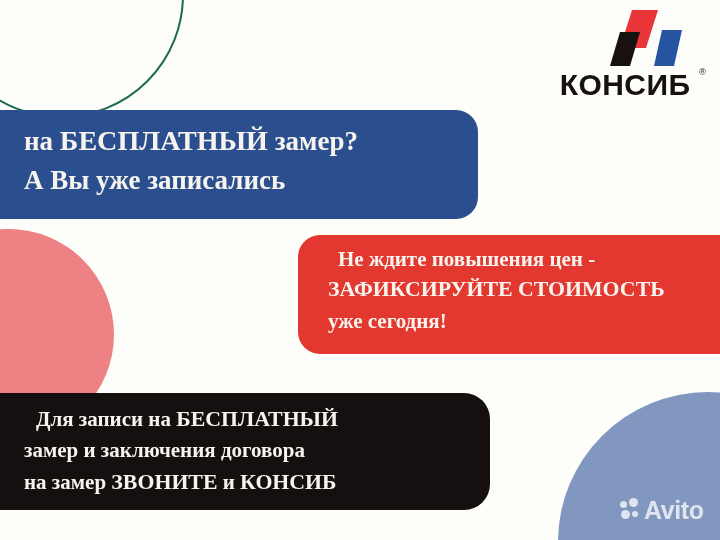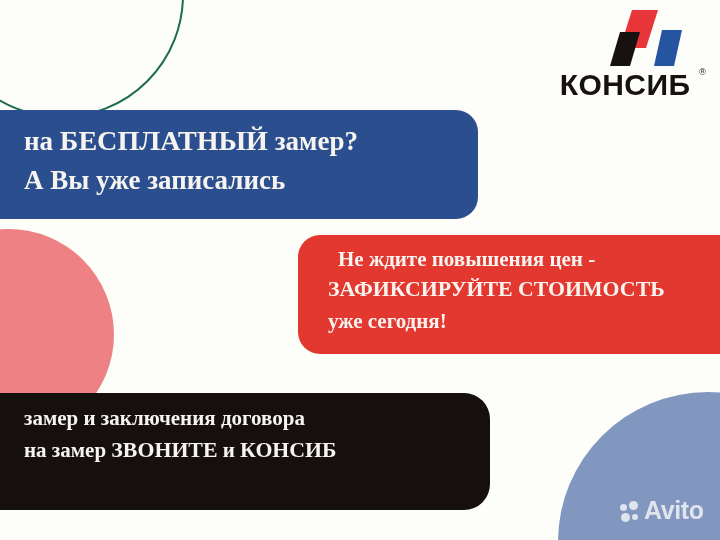--- a/index.html
+++ b/index.html
@@ -139,21 +139,21 @@
 
   .panel .line { white-space: nowrap; display: block; }
   .big { font-size: 1.04em; }
 
   
   .avito {
     position: absolute;
     left: 620px;
     top: 498px;
     display: flex;
-    align-items: flex-end;
+    align-items: flex-start;
     opacity: 0.92;
   }
   .avito-dots {
     position: relative;
     width: 22px;
     height: 22px;
     margin-right: 2px;
   }
   .avito-dots i {
     position: absolute;
@@ -202,20 +202,21 @@
     <span class="line line-1">А Вы уже записались</span>
   </div>
 
   <div class="panel panel-red">
     <span class="line line-1">Не ждите повышения цен -</span>
     <span class="line line-2 big">ЗАФИКСИРУЙТЕ СТОИМОСТЬ</span>
     <span class="line line-3">уже сегодня!</span>
   </div>
 
   <div class="panel panel-black">
+    <span class="line line-1"><span>Для записи на </span><span class="big">БЕСПЛАТНЫЙ</span></span>
     <span class="line line-2">замер и заключения договора</span>
     <span class="line line-3"><span>на замер </span><span class="big">ЗВОНИТЕ</span><span> и </span><span class="big">КОНСИБ</span></span>
   </div>
 
   <div class="avito">
     <span class="avito-dots">
       <i class="d1"></i>
         <i class="d2"></i>
         <i class="d3"></i>
         <i class="d4"></i>

